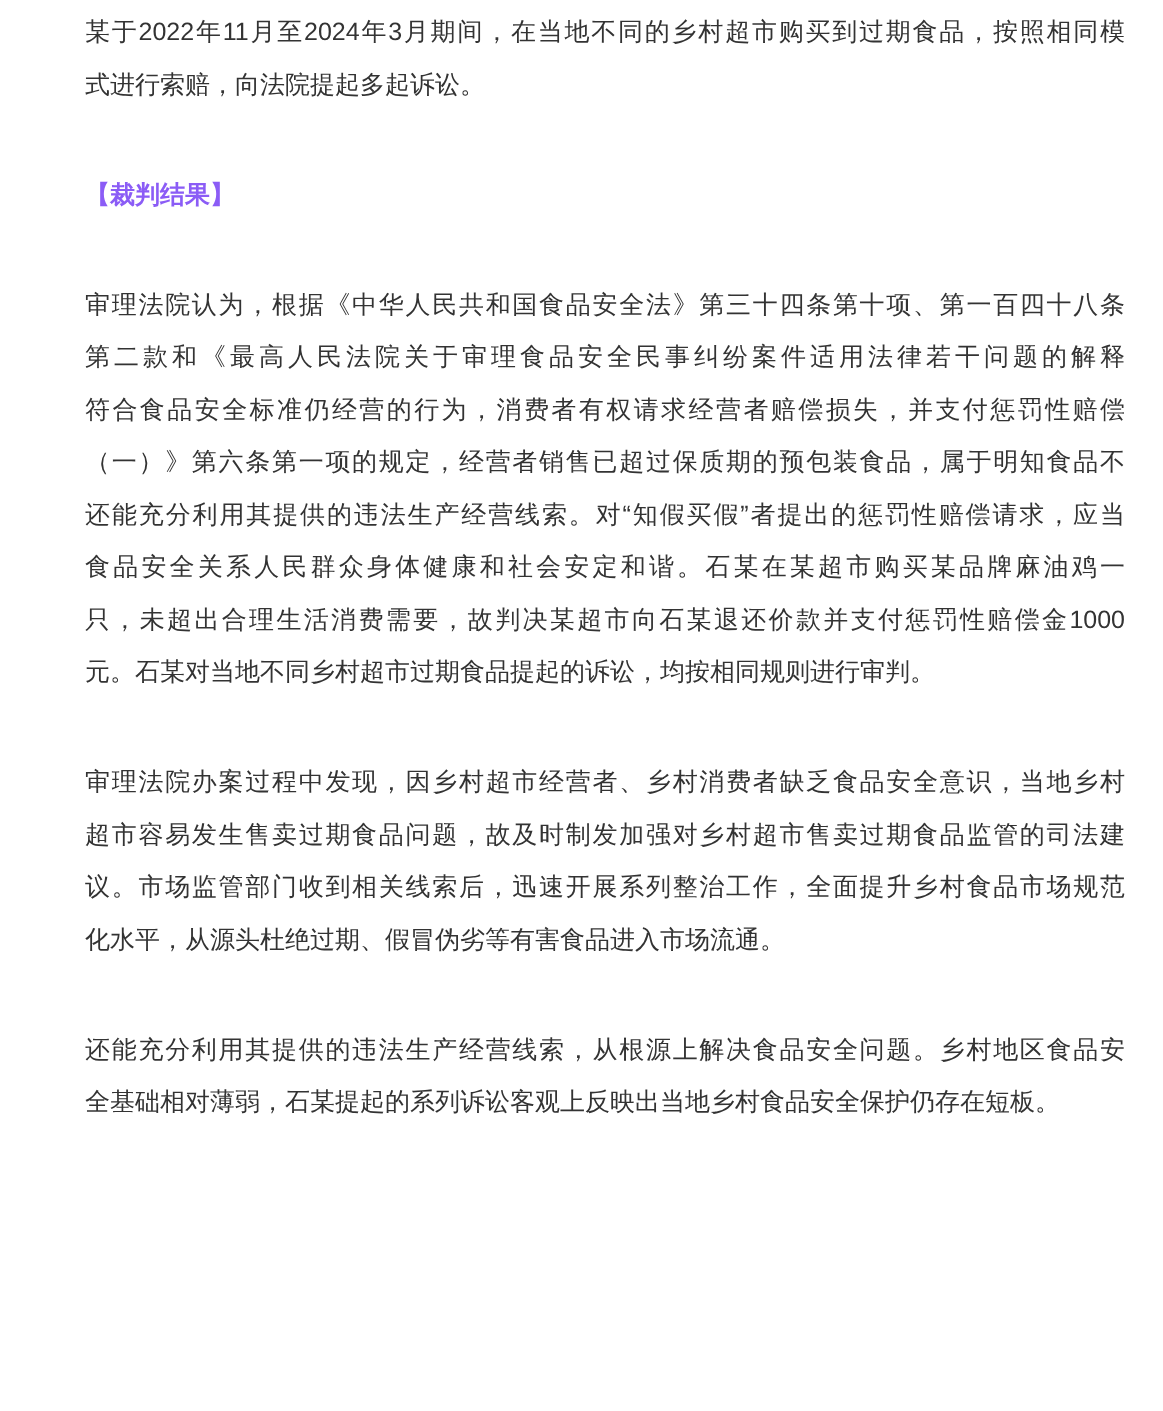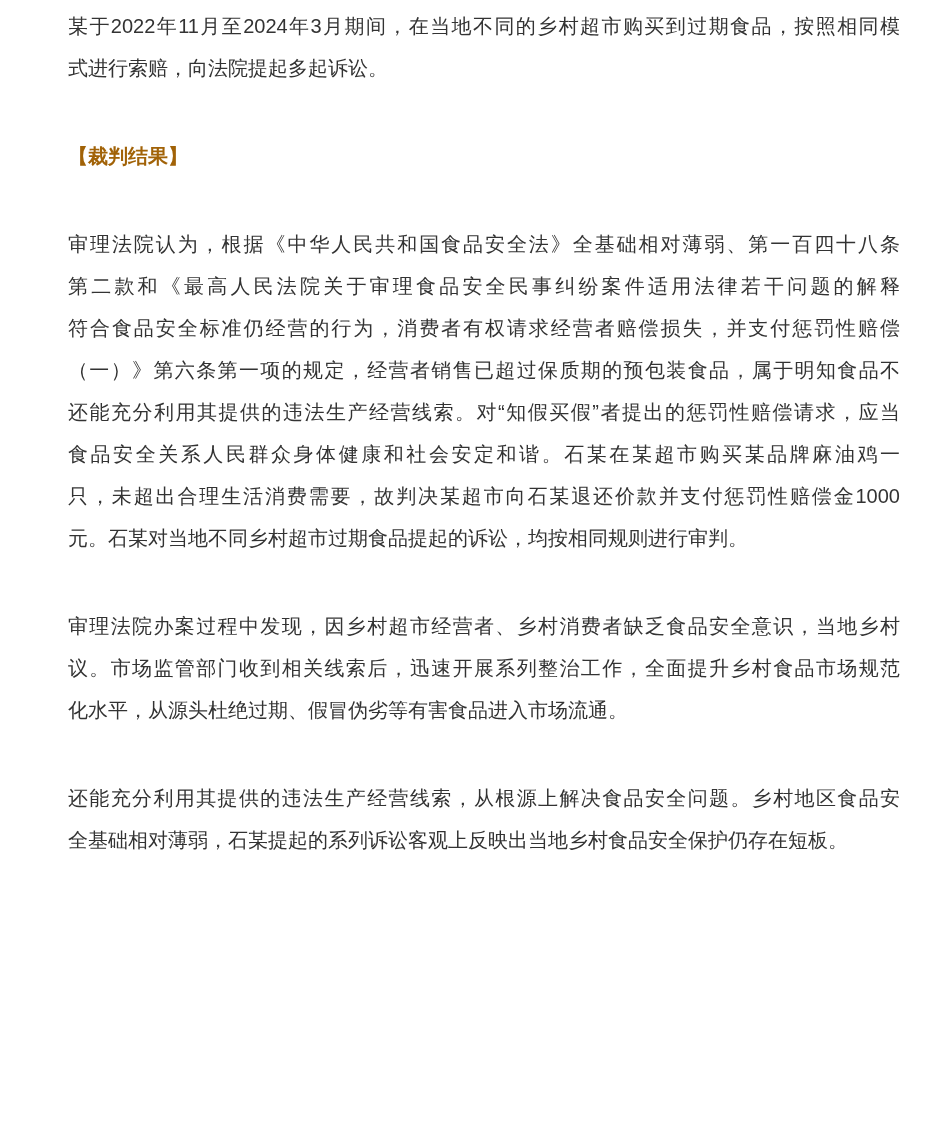--- a/index.html
+++ b/index.html
@@ -46,33 +46,34 @@
 </style>
 </head>
 <body>
 
 <div class="page" style="background: rgb(255, 255, 255); color: rgb(51, 51, 51);">
   <div class="content">
       <div class="block paragraph">
         <div class="line">某于2022年11月至2024年3月期间，在当地不同的乡村超市购买到过期食品，按照相同模</div>
         <div class="line last">式进行索赔，向法院提起多起诉讼。</div>
       </div>
-      <div class="block heading" style="color: #a16207;">【裁判结果】</div>
+      <div class="block heading" style="color: #8b5cf6;">【裁判结果】</div>
       <div class="block paragraph">
-        <div class="line">审理法院认为，根据《中华人民共和国食品安全法》全基础相对薄弱、第一百四十八条</div>
+        <div class="line">审理法院认为，根据《中华人民共和国食品安全法》第三十四条第十项、第一百四十八条</div>
         <div class="line">第二款和《最高人民法院关于审理食品安全民事纠纷案件适用法律若干问题的解释</div>
         <div class="line">符合食品安全标准仍经营的行为，消费者有权请求经营者赔偿损失，并支付惩罚性赔偿</div>
         <div class="line">（一）》第六条第一项的规定，经营者销售已超过保质期的预包装食品，属于明知食品不</div>
         <div class="line">还能充分利用其提供的违法生产经营线索。对“知假买假”者提出的惩罚性赔偿请求，应当</div>
         <div class="line">食品安全关系人民群众身体健康和社会安定和谐。石某在某超市购买某品牌麻油鸡一</div>
         <div class="line">只，未超出合理生活消费需要，故判决某超市向石某退还价款并支付惩罚性赔偿金1000</div>
         <div class="line last">元。石某对当地不同乡村超市过期食品提起的诉讼，均按相同规则进行审判。</div>
       </div>
       <div class="block paragraph">
         <div class="line">审理法院办案过程中发现，因乡村超市经营者、乡村消费者缺乏食品安全意识，当地乡村</div>
+        <div class="line">超市容易发生售卖过期食品问题，故及时制发加强对乡村超市售卖过期食品监管的司法建</div>
         <div class="line">议。市场监管部门收到相关线索后，迅速开展系列整治工作，全面提升乡村食品市场规范</div>
         <div class="line last">化水平，从源头杜绝过期、假冒伪劣等有害食品进入市场流通。</div>
       </div>
       <div class="block paragraph">
         <div class="line">还能充分利用其提供的违法生产经营线索，从根源上解决食品安全问题。乡村地区食品安</div>
         <div class="line last">全基础相对薄弱，石某提起的系列诉讼客观上反映出当地乡村食品安全保护仍存在短板。</div>
       </div>
     </div>
 </div>
 

